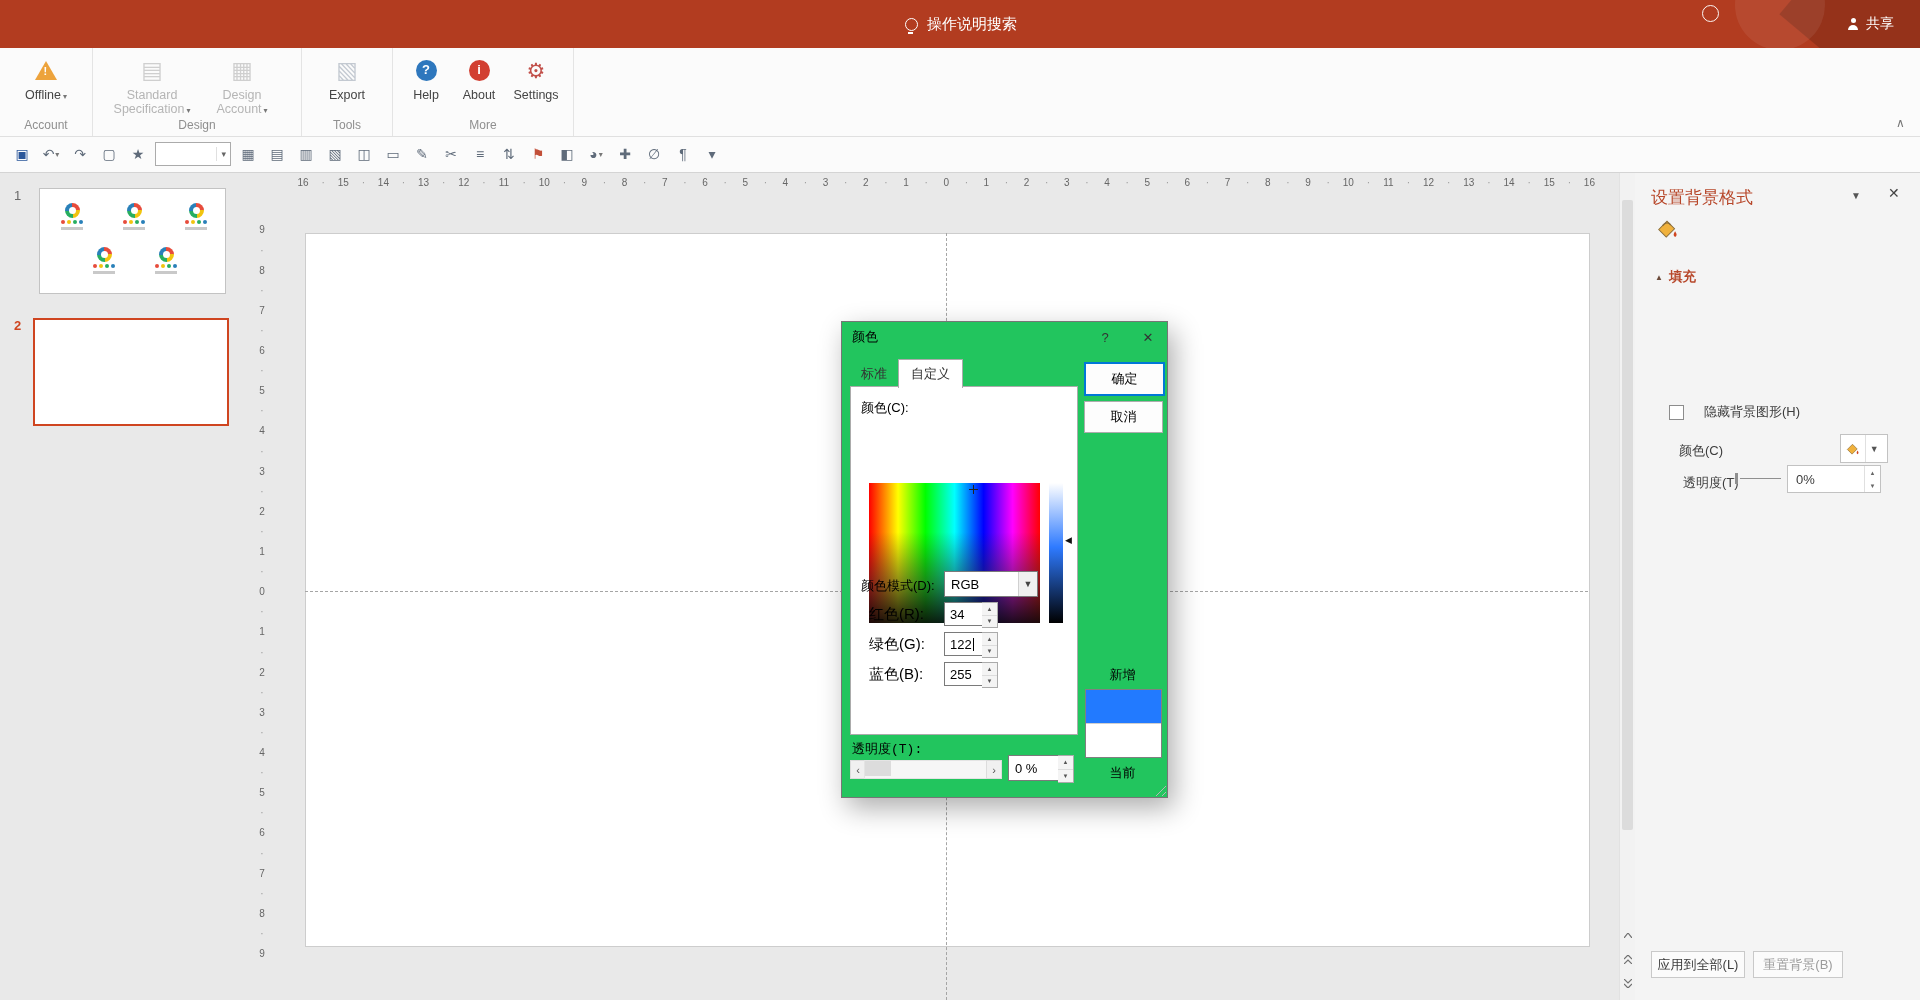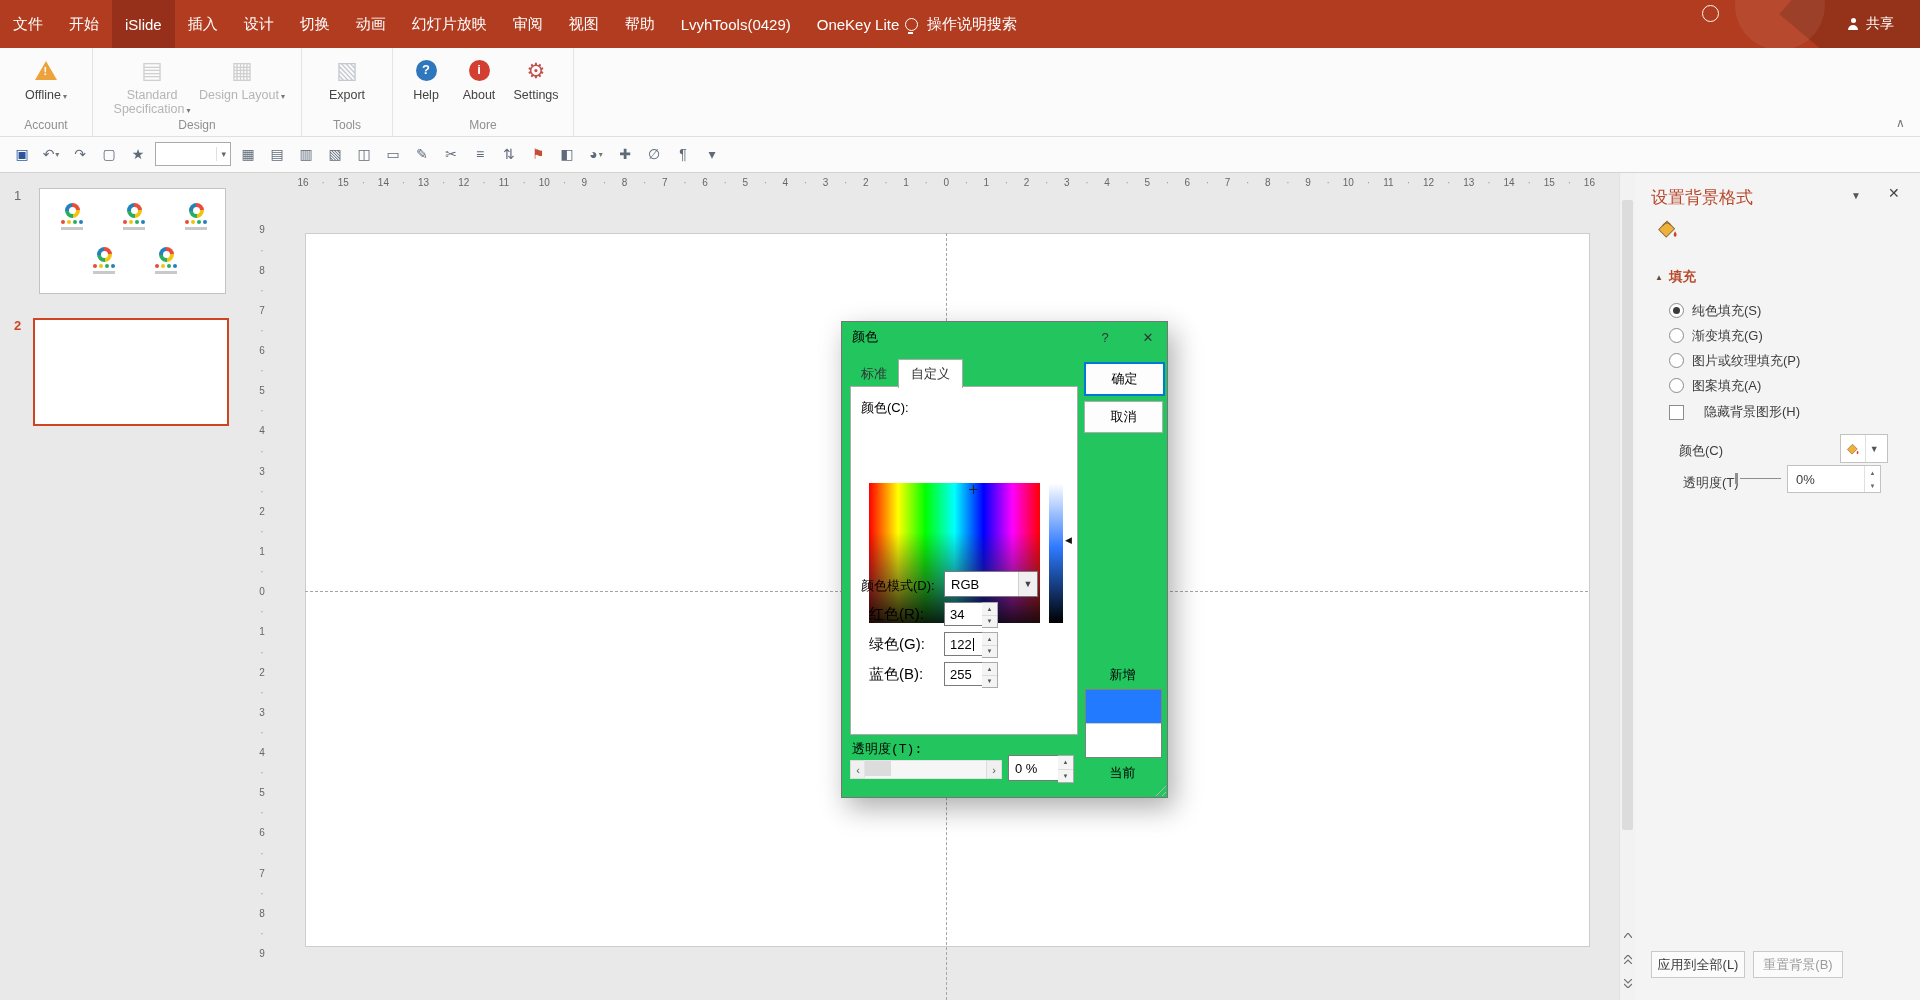--- a/index.html
+++ b/index.html
@@ -166,35 +166,20 @@
   .rp-footer-btn{position:absolute;bottom:22px;height:25px;background:#fbfbfb;border:1px solid #c9c9c9;display:flex;align-items:center;justify-content:center;font-size:13px;color:#3c3c3c;}
   .rp-apply{left:16px;width:92px;}
   .rp-reset{left:118px;width:88px;color:#9b9b9b;}
 
   .bucket-svg{display:block;}
 </style>
 </head>
 <body>
 
 <div class="menubar">
-  <div class="menus">
-      <div class="menu-item">文件</div>
-      <div class="menu-item">开始</div>
-      <div class="menu-item active">iSlide</div>
-      <div class="menu-item">插入</div>
-      <div class="menu-item">设计</div>
-      <div class="menu-item">切换</div>
-      <div class="menu-item">动画</div>
-      <div class="menu-item">幻灯片放映</div>
-      <div class="menu-item">审阅</div>
-      <div class="menu-item">视图</div>
-      <div class="menu-item">帮助</div>
-      <div class="menu-item">LvyhTools(0429)</div>
-      <div class="menu-item">OneKey Lite</div>
-    </div>
   <div class="search-box">
     <span class="bulb"></span>
     <span>操作说明搜索</span>
   </div>
   <div class="avatar"></div>
   <div class="tb-right">
     <div style="display:flex;align-items:center;">
       <span class="person"></span>
       <span>共享</span>
     </div>
@@ -219,21 +204,21 @@
     <div class="rbtn wide disabled">
       <div class="iconbox">
           <span class="gicon">▤</span>
         </div>
       <div><span>Standard Specification</span><span class="dd">▾</span></div>
     </div>
     <div class="rbtn wide disabled">
       <div class="iconbox">
           <span class="gicon">▦</span>
         </div>
-      <div><span>Design Layout</span><span class="dd">▾</span></div>
+      <div><span>Design Account</span><span class="dd">▾</span></div>
     </div>
     <div class="rglabel">Design</div>
   </div>
 
   <div class="rgroup" style="width:78px">
     <div class="rbtn">
       <div class="iconbox">
           <span class="gicon" style="color:#c3c9d1">▧</span>
         </div>
       <div><span>Export</span></div>
@@ -622,38 +607,20 @@
       <path d="M13.4 10.2 q2 2.8 0 3.8 q-2 -1 0 -3.8" fill="#cf4520"></path>
       <path d="M5 6.5 Q8 3 10.5 6" fill="none" stroke="#8a6d3b" stroke-width="0.8"></path>
     </svg>
   </div>
 
   <div class="rp-section">
     <span class="sec-tri">▲</span>
     <span class="sec-label">填充</span>
   </div>
 
-  <div class="rp-options">
-      <div class="rp-opt">
-        <span class="radio checked"></span>
-        <span class="opt-lbl">纯色填充(S)</span>
-      </div>
-      <div class="rp-opt">
-        <span class="radio"></span>
-        <span class="opt-lbl">渐变填充(G)</span>
-      </div>
-      <div class="rp-opt">
-        <span class="radio"></span>
-        <span class="opt-lbl">图片或纹理填充(P)</span>
-      </div>
-      <div class="rp-opt">
-        <span class="radio"></span>
-        <span class="opt-lbl">图案填充(A)</span>
-      </div>
-    </div>
 
   <div class="rp-check">
     <span class="checkbox"></span>
     <span>隐藏背景图形(H)</span>
   </div>
 
   <div class="rp-color-lbl">颜色(C)</div>
   <div class="color-btn">
     <svg width="15" height="15" viewBox="0 0 16 16">
       <path d="M2.5 9 L8 3.5 L13 8.5 L7.5 14 Z" fill="#f0b13c" stroke="#8a6d3b" stroke-width="0.7"></path>

